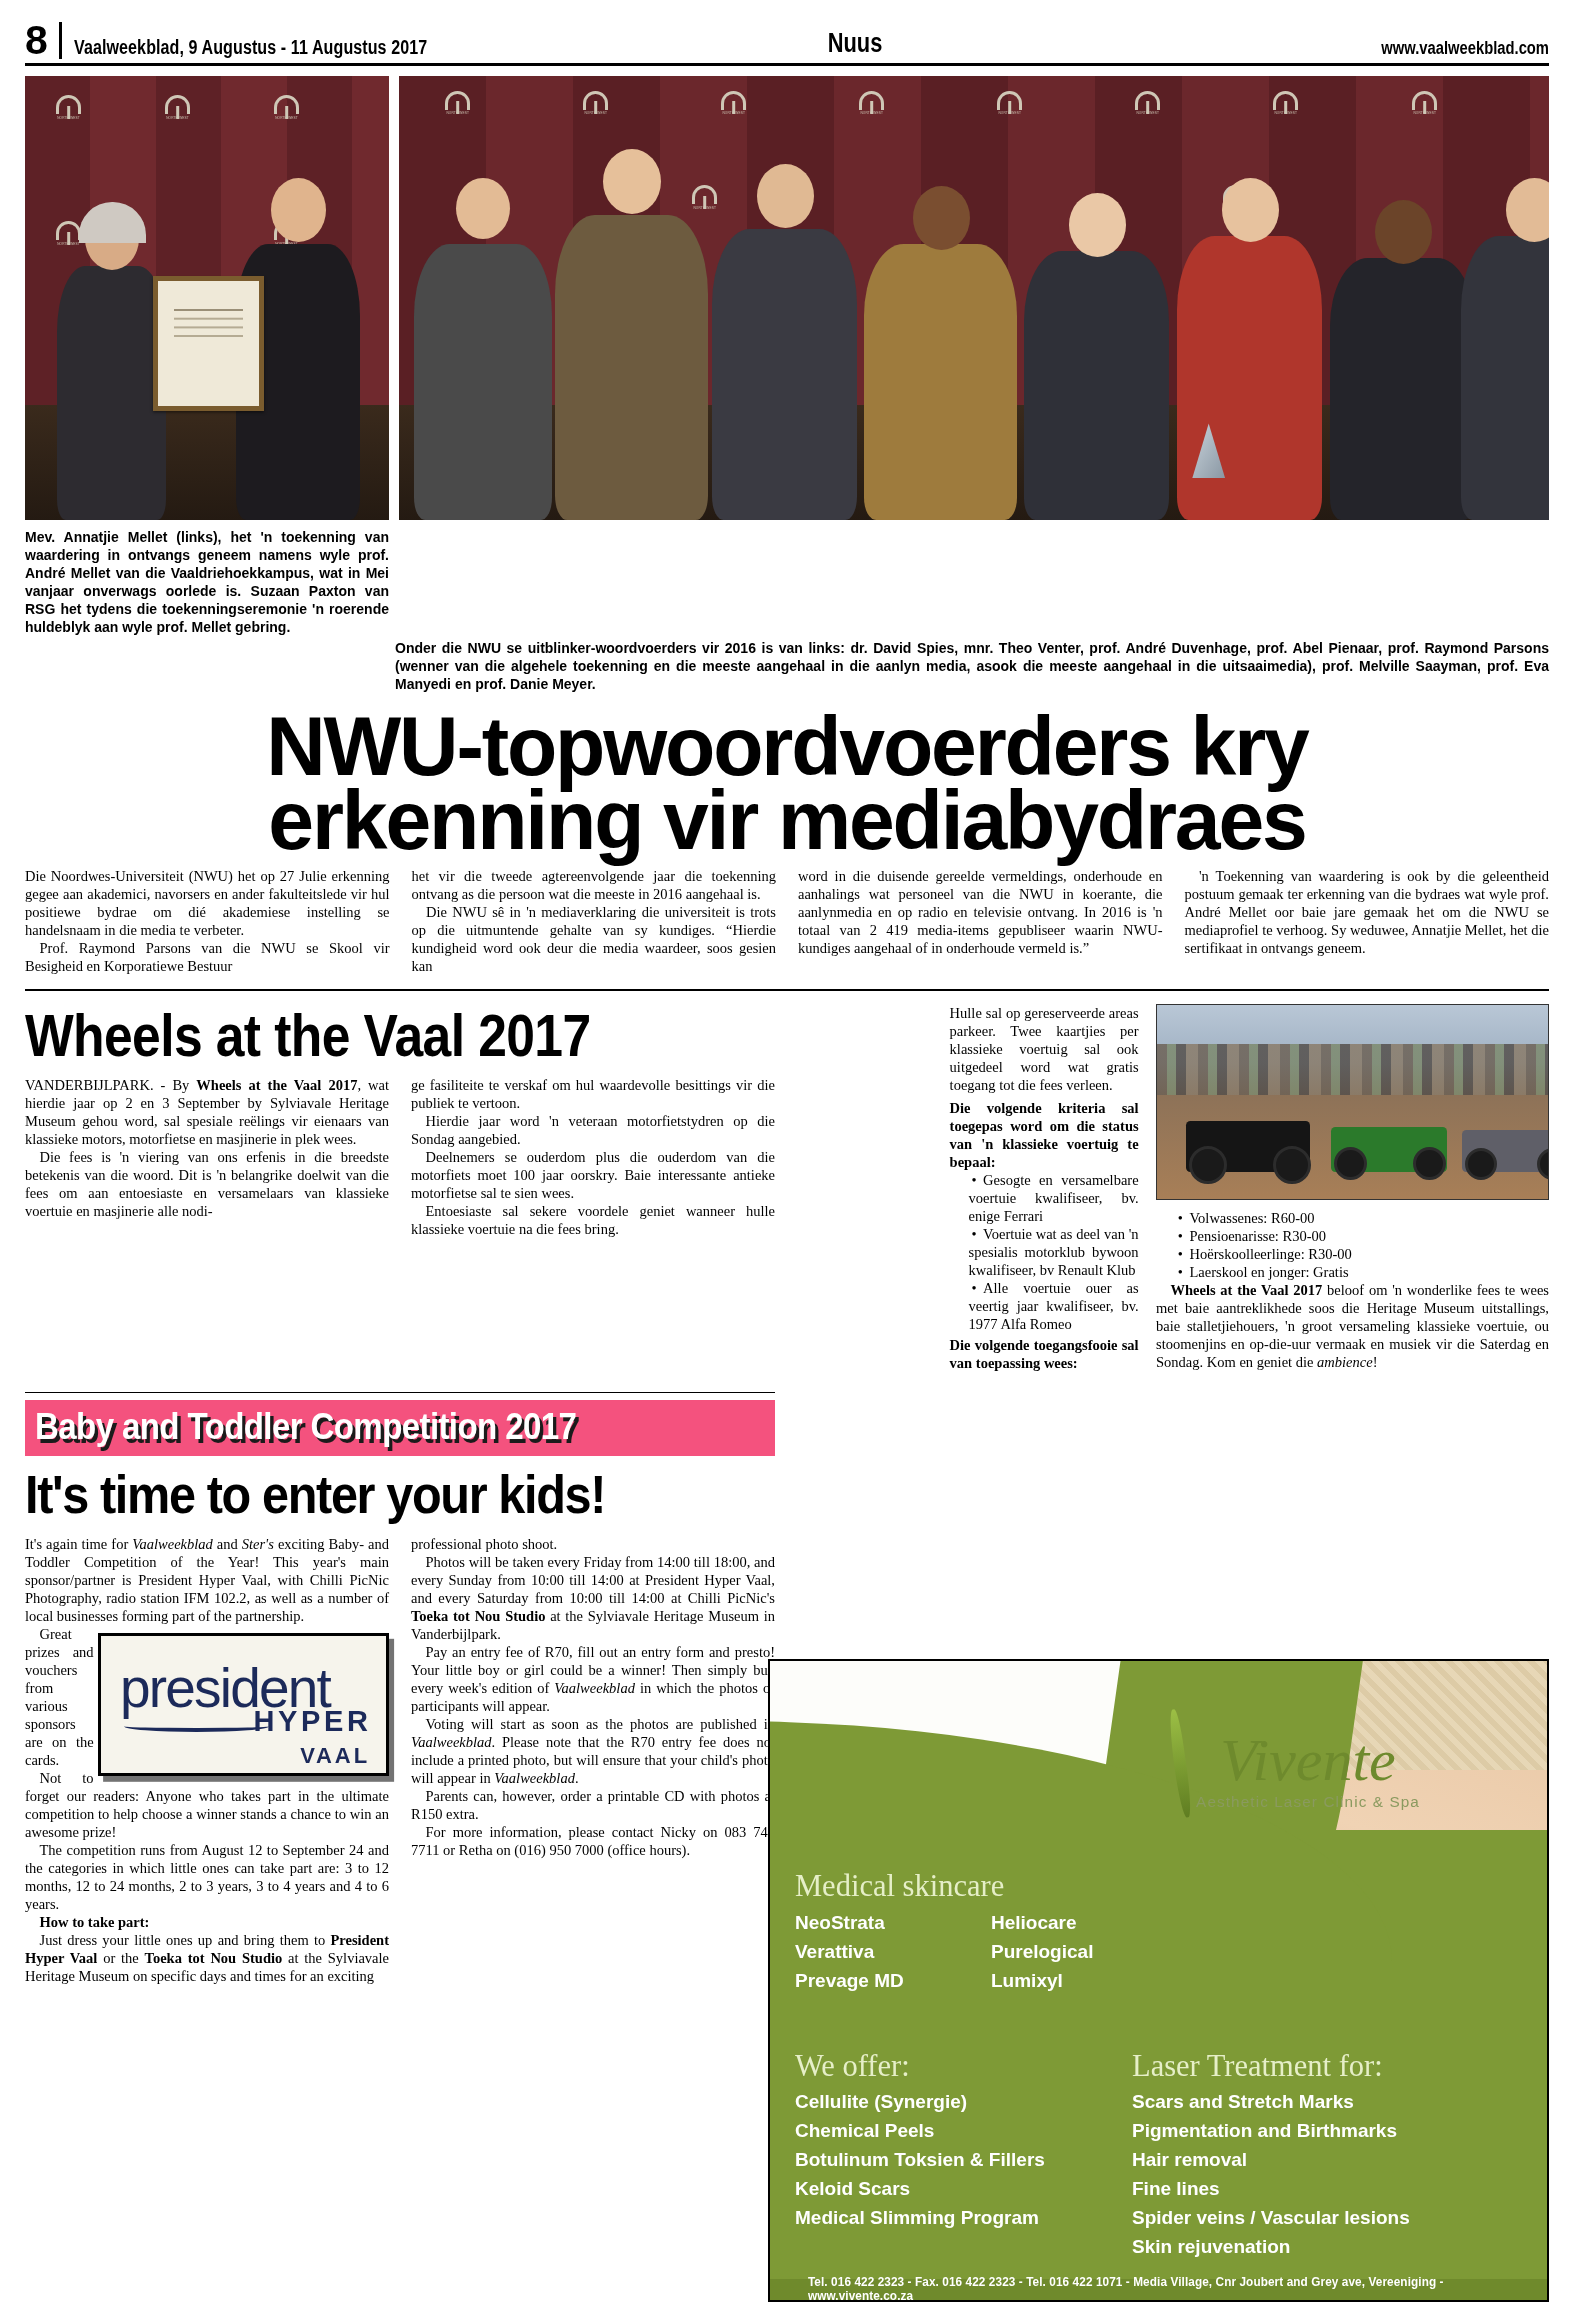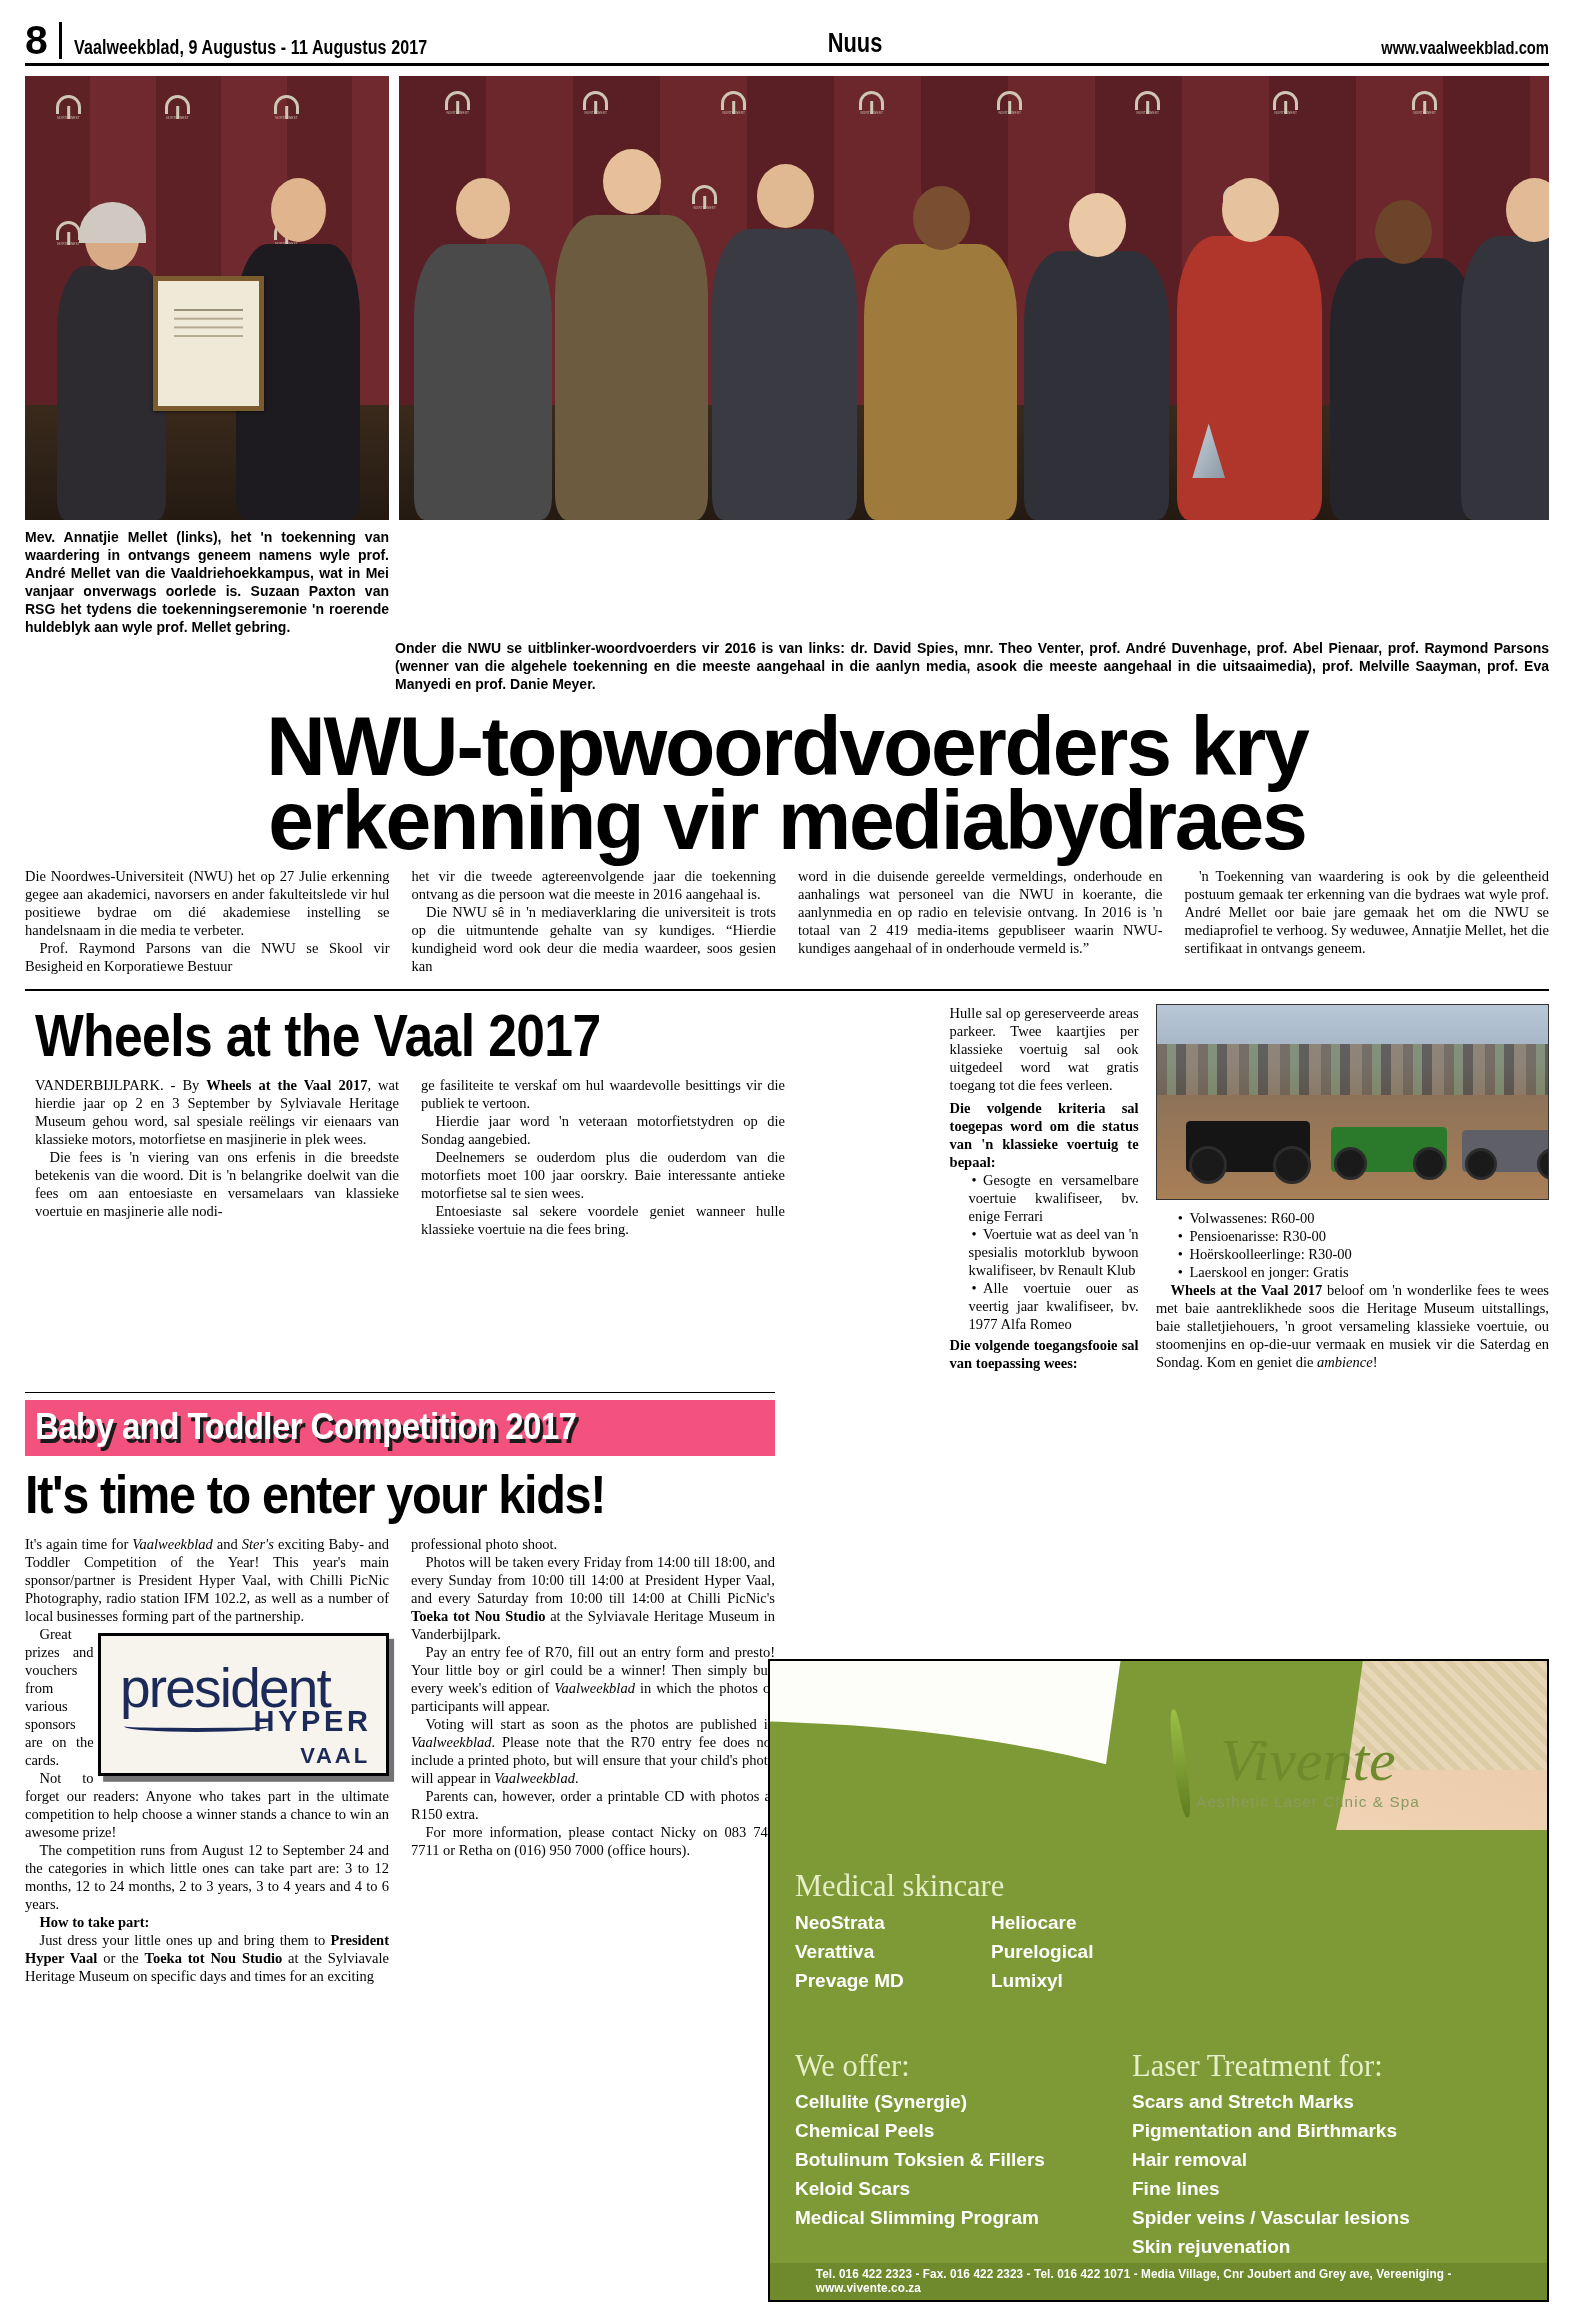--- a/index.html
+++ b/index.html
@@ -263,25 +263,25 @@
   .viv-sec { position: absolute; color: #fff; }
   .viv-script {
     font-family: "Liberation Serif", serif; 
     font-size: 30.5px; color: #e6efc8; line-height: 35px;
   }
   .viv-list {
     font-family: "Liberation Sans", sans-serif;
     font-weight: bold; font-size: 19px; line-height: 29px; color: #fff;
   }
   .viv-foot {
-    position: absolute; left: 0; right: 0; bottom: 0; height: 37px;
+    position: absolute; left: 0; right: 0; bottom: 0; height: 21px;
     background: #6f8a2c; color: #fff;
     font-family: "Liberation Sans", sans-serif;
     font-weight: bold; font-size: 12.4px;
-    display: flex; align-items: center; padding-left: 27px;
+    display: flex; align-items: center; padding-left: 19px;
     letter-spacing: 0.1px;
   }
   .viv-foot span { transform: scaleX(0.95); display: inline-block; }
 
   .clearfix:after { content: ""; display: table; clear: both; }
 </style>
 </head>
 <body>
 
 <div class="page">
@@ -439,21 +439,21 @@
       <p class="noindent">word in die duisende gereelde vermeldings, onderhoude en aanhalings wat personeel van die NWU in koerante, die aanlynmedia en op radio en televisie ontvang. In 2016 is 'n totaal van 2 419 media-items gepubliseer waarin NWU-kundiges aangehaal of in onderhoude vermeld is.”</p>
     </div>
     <div class="col body">
       <p>'n Toekenning van waardering is ook by die geleentheid postuum gemaak ter erkenning van die bydraes wat wyle prof. André Mellet oor baie jare gemaak het om die NWU se mediaprofiel te verhoog. Sy weduwee, Annatjie Mellet, het die sertifikaat in ontvangs geneem.</p>
     </div>
   </div>
 
   <hr class="sec">
 
   <div class="wheels-wrap">
-    <div style="display:flex;gap:17.4px;margin-left:10px;">
+    <div style="display:flex;gap:17.4px;">
       <div style="flex:1;">
         <div class="wheels-head">Wheels at the Vaal 2017</div>
 
         <div class="cols" style="margin-top:8.7px;">
           <div class="col body" style="flex:0 0 364px;">
             <p class="noindent">
               <span>VANDERBIJLPARK. - By </span><b>Wheels at the Vaal 2017</b><span>, wat hierdie jaar op 2 en 3 September by Sylviavale Heritage Museum gehou word, sal spesiale reëlings vir eienaars van klassieke motors, motorfietse en masjinerie in plek wees.</span>
             </p>
             <p>Die fees is 'n viering van ons erfenis in die breedste betekenis van die woord. Dit is 'n belangrike doelwit van die fees om aan entoesiaste en versamelaars van klassieke voertuie en masjinerie alle nodi-</p>
           </div>

